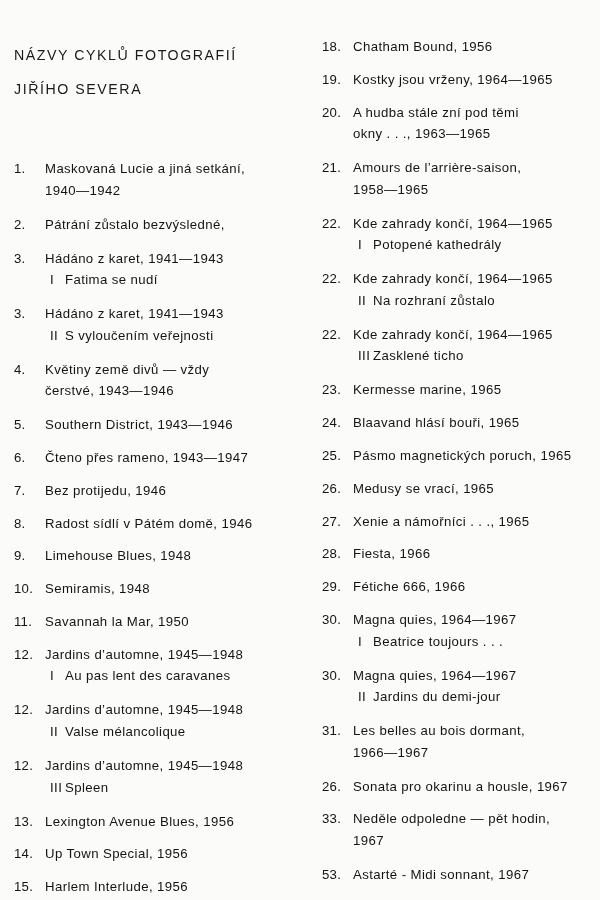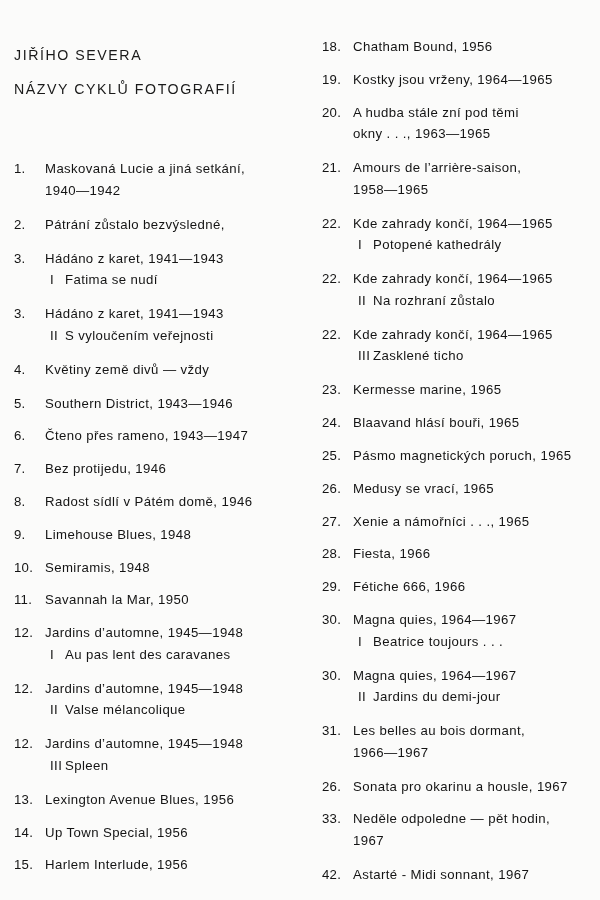--- a/index.html
+++ b/index.html
@@ -85,22 +85,22 @@
 
   
   .entry.compact { margin-bottom: 11.2px; }
 </style>
 </head>
 <body>
 
 <div class="page">
 
   <div class="heading">
+    <div class="heading-line">NÁZVY CYKLŮ FOTOGRAFIÍ</div>
     <div class="heading-line">JIŘÍHO SEVERA</div>
-    <div class="heading-line">NÁZVY CYKLŮ FOTOGRAFIÍ</div>
   </div>
 
   <div class="col col-left">
     <div class="entries" id="entries-left">
         <div class="entry">
           <div class="num">1.</div>
           <div class="body">
             <div class="title">Maskovaná Lucie a jiná setkání,</div>
             <div class="title">1940—1942</div>
           </div>
@@ -122,20 +122,21 @@
           <div class="num">3.</div>
           <div class="body">
             <div class="title">Hádáno z karet, 1941—1943</div>
             <div class="sub"><span class="roman">II</span><span>S vyloučením veřejnosti</span></div>
           </div>
         </div>
         <div class="entry">
           <div class="num">4.</div>
           <div class="body">
             <div class="title">Květiny země divů — vždy</div>
+            <div class="title">čerstvé, 1943—1946</div>
           </div>
         </div>
         <div class="entry compact">
           <div class="num">5.</div>
           <div class="body">
             <div class="title">Southern District, 1943—1946</div>
           </div>
         </div>
         <div class="entry compact">
           <div class="num">6.</div>
@@ -334,21 +335,21 @@
           </div>
         </div>
         <div class="entry">
           <div class="num">33.</div>
           <div class="body">
             <div class="title">Neděle odpoledne — pět hodin,</div>
             <div class="title">1967</div>
           </div>
         </div>
         <div class="entry compact">
-          <div class="num">42.</div>
+          <div class="num">53.</div>
           <div class="body">
             <div class="title">Astarté - Midi sonnant, 1967</div>
           </div>
         </div>
       </div>
   </div>
 
 </div>
 
 </body></html>

